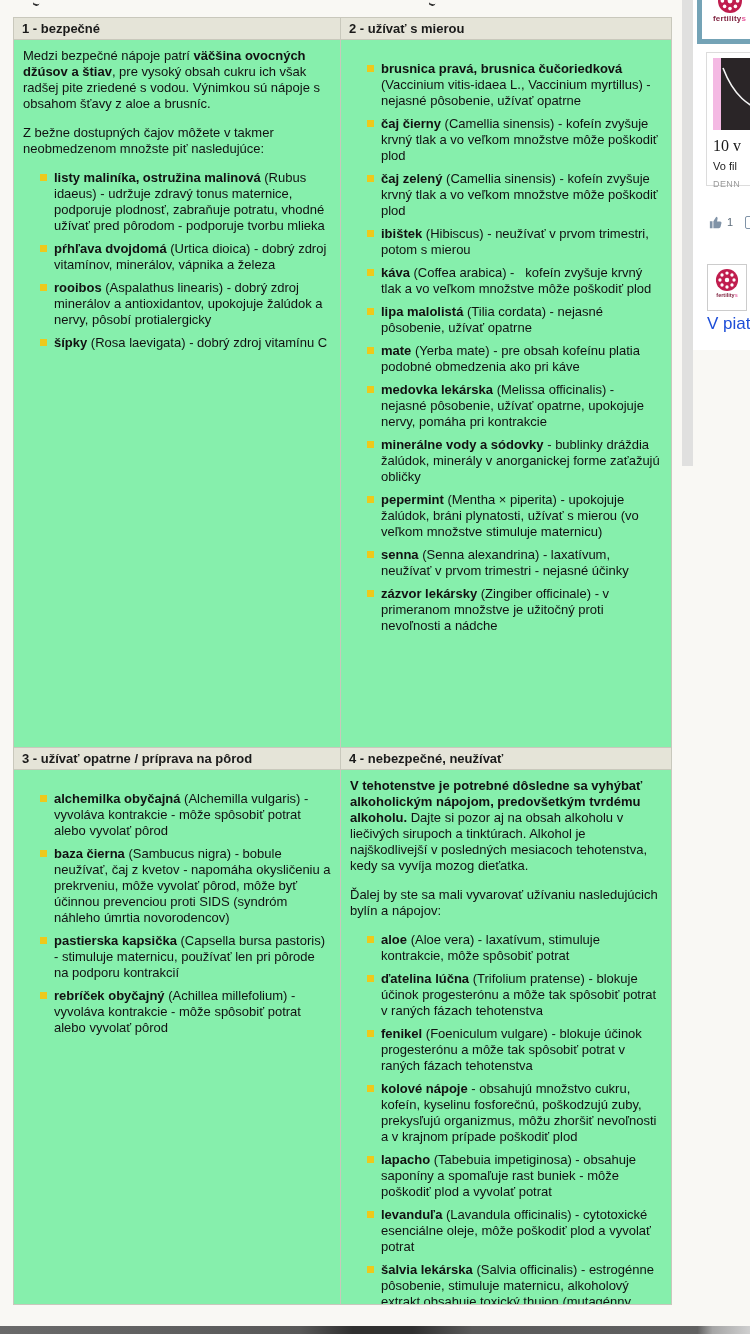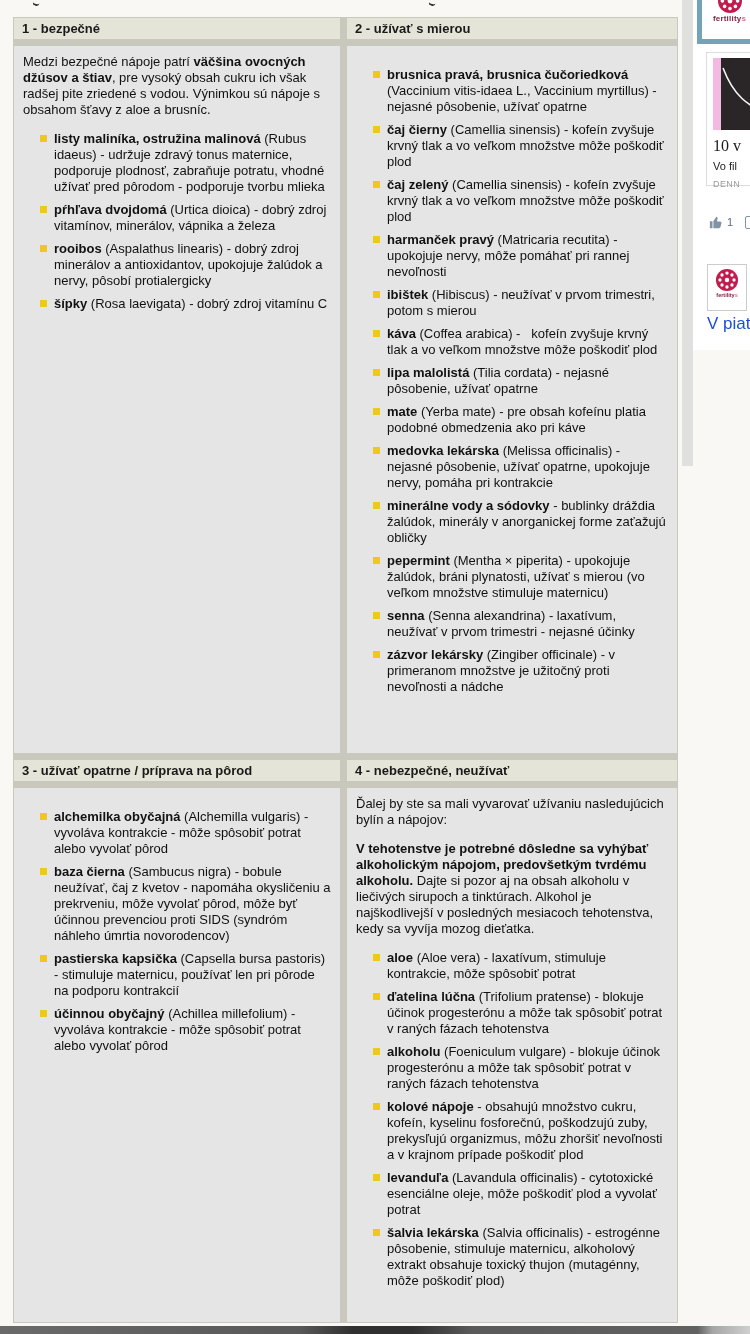--- a/index.html
+++ b/index.html
@@ -19,31 +19,31 @@
   }
   .descender.d1{left:33px;}
   .descender.d2{left:429px;}
 
   
   .drinks-table{
     position:absolute;left:13px;top:17px;
     display:grid;
     grid-template-columns:326px 330px;
     grid-template-rows:21px 707px 21px 534px;
-    gap:7px;
+    gap:1px;
     background:#c9c8bc;
     border:1px solid #c9c8bc;
   }
   .th{
     background:#e5e4d8;
     font-size:13px;font-weight:bold;color:#1a1a1a;
     padding:0 8px;display:flex;align-items:center;
   }
   .td{
-    background:#e5e5e5;
+    background:#86efac;
     padding:8px 9px 6px 9px;
     font-size:13px;line-height:16px;
     overflow:hidden;
   }
   .td p{margin:0 0 13px 0;}
   .td ul{list-style:none;margin:13px 0 13px 0;padding:0 0 0 17px;}
   .td li{position:relative;padding-left:14px;margin:0 0 7px 0;}
   .td li .bullet{
     position:absolute;left:0;top:4px;width:7px;height:7px;
     background:#eec91b;
@@ -124,62 +124,63 @@
 <div class="page">
 
   <span class="descender d1"></span>
   <span class="descender d2"></span>
 
   <div class="drinks-table">
     <div class="th">1 - bezpečné</div>
     <div class="th">2 - užívať s mierou</div>
     <div class="td">
         <p><span>Medzi bezpečné nápoje patrí </span><b>väčšina ovocných džúsov a štiav</b><span>, pre vysoký obsah cukru ich však radšej pite zriedené s vodou. Výnimkou sú nápoje s obsahom šťavy z aloe a brusníc.</span></p>
+        <p><span>Z bežne dostupných čajov môžete v takmer neobmedzenom množste piť nasledujúce:</span></p>
         <ul>
           <li><span class="bullet"></span><b>listy maliníka, ostružina malinová</b><span> (Rubus idaeus) - udržuje zdravý tonus maternice, podporuje plodnosť, zabraňuje potratu, vhodné užívať pred pôrodom - podporuje tvorbu mlieka</span></li>
           <li><span class="bullet"></span><b>pŕhľava dvojdomá</b><span> (Urtica dioica) - dobrý zdroj vitamínov, minerálov, vápnika a železa</span></li>
           <li><span class="bullet"></span><b>rooibos</b><span> (Aspalathus linearis) - dobrý zdroj minerálov a antioxidantov, upokojuje žalúdok a nervy, pôsobí protialergicky</span></li>
           <li><span class="bullet"></span><b>šípky</b><span> (Rosa laevigata) - dobrý zdroj vitamínu C</span></li>
         </ul>
       </div>
     <div class="td">
         <ul>
           <li><span class="bullet"></span><b>brusnica pravá, brusnica čučoriedková</b><span> (Vaccinium vitis-idaea L., Vaccinium myrtillus) - nejasné pôsobenie, užívať opatrne</span></li>
           <li><span class="bullet"></span><b>čaj čierny</b><span> (Camellia sinensis) - kofeín zvyšuje krvný tlak a vo veľkom množstve môže poškodiť plod</span></li>
           <li><span class="bullet"></span><b>čaj zelený</b><span> (Camellia sinensis) - kofeín zvyšuje krvný tlak a vo veľkom množstve môže poškodiť plod</span></li>
-          <li><span class="bullet"></span><b>harmanček pravý</b><span> (Matricaria recutita) - upokojuje nervy, môže pomáhať pri rannej nevoľnosti</span></li>
           <li><span class="bullet"></span><b>ibištek</b><span> (Hibiscus) - neužívať v prvom trimestri, potom s mierou</span></li>
           <li><span class="bullet"></span><b>káva</b><span> (Coffea arabica) - &nbsp;&nbsp;kofeín zvyšuje krvný tlak a vo veľkom množstve môže poškodiť plod</span></li>
           <li><span class="bullet"></span><b>lipa malolistá</b><span> (Tilia cordata) - nejasné pôsobenie, užívať opatrne</span></li>
           <li><span class="bullet"></span><b>mate</b><span> (Yerba mate) - pre obsah kofeínu platia podobné obmedzenia ako pri káve</span></li>
           <li><span class="bullet"></span><b>medovka lekárska</b><span> (Melissa officinalis) - nejasné pôsobenie, užívať opatrne, upokojuje nervy, pomáha pri kontrakcie</span></li>
           <li><span class="bullet"></span><b>minerálne vody a sódovky</b><span> - bublinky dráždia žalúdok, minerály v anorganickej forme zaťažujú obličky</span></li>
           <li><span class="bullet"></span><b>pepermint</b><span> (Mentha × piperita) - upokojuje žalúdok, bráni plynatosti, užívať s mierou (vo veľkom množstve stimuluje maternicu)</span></li>
           <li><span class="bullet"></span><b>senna</b><span> (Senna alexandrina) - laxatívum, neužívať v prvom trimestri - nejasné účinky</span></li>
           <li><span class="bullet"></span><b>zázvor lekársky</b><span> (Zingiber officinale) - v primeranom množstve je užitočný proti nevoľnosti a nádche</span></li>
         </ul>
       </div>
     <div class="th">3 - užívať opatrne / príprava na pôrod</div>
     <div class="th">4 - nebezpečné, neužívať</div>
     <div class="td">
         <ul>
           <li><span class="bullet"></span><b>alchemilka obyčajná</b><span> (Alchemilla vulgaris) - vyvoláva kontrakcie - môže spôsobiť potrat alebo vyvolať pôrod</span></li>
           <li><span class="bullet"></span><b>baza čierna</b><span> (Sambucus nigra) - bobule neužívať, čaj z kvetov - napomáha okysličeniu a prekrveniu, môže vyvolať pôrod, môže byť účinnou prevenciou proti SIDS (syndróm náhleho úmrtia novorodencov)</span></li>
           <li><span class="bullet"></span><b>pastierska kapsička</b><span> (Capsella bursa pastoris) - stimuluje maternicu, používať len pri pôrode na podporu kontrakcií</span></li>
-          <li><span class="bullet"></span><b>účinnou obyčajný</b><span> (Achillea millefolium) - vyvoláva kontrakcie - môže spôsobiť potrat alebo vyvolať pôrod</span></li>
-        </ul>
-      </div>
-    <div class="td">
+          <li><span class="bullet"></span><b>rebríček obyčajný</b><span> (Achillea millefolium) - vyvoláva kontrakcie - môže spôsobiť potrat alebo vyvolať pôrod</span></li>
+        </ul>
+      </div>
+    <div class="td">
+        <p><b>V tehotenstve je potrebné dôsledne sa vyhýbať alkoholickým nápojom, predovšetkým tvrdému alkoholu.</b><span> Dajte si pozor aj na obsah alkoholu v liečivých sirupoch a tinktúrach. Alkohol je najškodlivejší v posledných mesiacoch tehotenstva, kedy sa vyvíja mozog dieťatka.</span></p>
         <p><span>Ďalej by ste sa mali vyvarovať užívaniu nasledujúcich bylín a nápojov:</span></p>
-        <p><b>V tehotenstve je potrebné dôsledne sa vyhýbať alkoholickým nápojom, predovšetkým tvrdému alkoholu.</b><span> Dajte si pozor aj na obsah alkoholu v liečivých sirupoch a tinktúrach. Alkohol je najškodlivejší v posledných mesiacoch tehotenstva, kedy sa vyvíja mozog dieťatka.</span></p>
         <ul>
           <li><span class="bullet"></span><b>aloe</b><span> (Aloe vera) - laxatívum, stimuluje kontrakcie, môže spôsobiť potrat</span></li>
           <li><span class="bullet"></span><b>ďatelina lúčna</b><span> (Trifolium pratense) - blokuje účinok progesterónu a môže tak spôsobiť potrat v raných fázach tehotenstva</span></li>
-          <li><span class="bullet"></span><b>alkoholu</b><span> (Foeniculum vulgare) - blokuje účinok progesterónu a môže tak spôsobiť potrat v raných fázach tehotenstva</span></li>
+          <li><span class="bullet"></span><b>fenikel</b><span> (Foeniculum vulgare) - blokuje účinok progesterónu a môže tak spôsobiť potrat v raných fázach tehotenstva</span></li>
           <li><span class="bullet"></span><b>kolové nápoje</b><span> - obsahujú množstvo cukru, kofeín, kyselinu fosforečnú, poškodzujú zuby, prekysľujú organizmus, môžu zhoršiť nevoľnosti a v krajnom prípade poškodiť plod</span></li>
+          <li><span class="bullet"></span><b>lapacho</b><span> (Tabebuia impetiginosa) - obsahuje saponíny a spomaľuje rast buniek - môže poškodiť plod a vyvolať potrat</span></li>
           <li><span class="bullet"></span><b>levanduľa</b><span> (Lavandula officinalis) - cytotoxické esenciálne oleje, môže poškodiť plod a vyvolať potrat</span></li>
           <li><span class="bullet"></span><b>šalvia lekárska</b><span> (Salvia officinalis) - estrogénne pôsobenie, stimuluje maternicu, alkoholový extrakt obsahuje toxický thujon (mutagénny, môže poškodiť plod)</span></li>
         </ul>
       </div>
   </div>
 
   <div class="side-strip"></div>
   <div class="side-bg"></div>
 
   <div class="brand-box">

